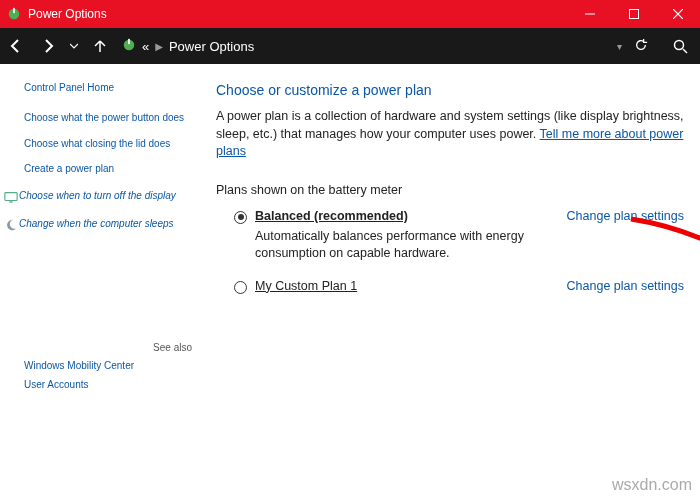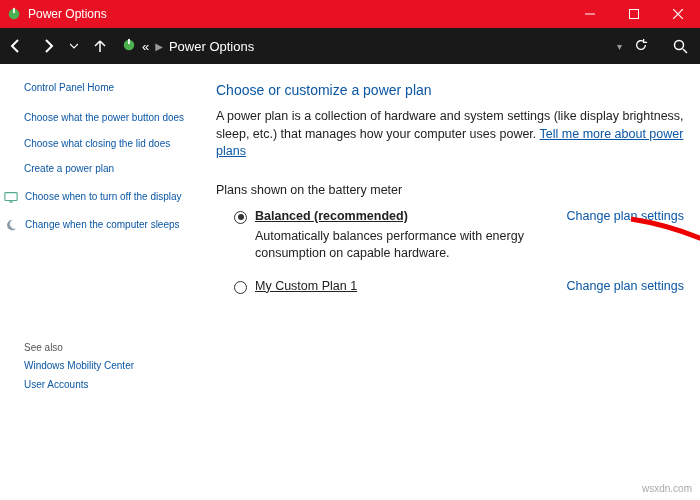--- a/index.html
+++ b/index.html
@@ -13,39 +13,39 @@
   .navbtn { width: 32px; height: 36px; display: flex; align-items: center; justify-content: center; }
   .navbtn svg { fill: #fff; }
   .addrbar { flex: 1; display: flex; align-items: center; gap: 6px; padding: 0 6px; min-width: 0; }
   .addrbar .crumb { color: #fff; white-space: nowrap; }
   .addrbar .sep { color: #999; font-size: 10px; }
   .searchbtn { width: 40px; height: 36px; display: flex; align-items: center; justify-content: center; }
   .content { display: flex; height: calc(500px - 28px - 36px); }
   .sidebar { width: 206px; padding: 18px 14px 10px 24px; font-size: 10px; color: #0b57a5; }
   .sidebar .home { color: #0b57a5; margin-bottom: 18px; }
   .sidebar .link { margin: 12px 0; cursor: pointer; line-height: 1.35; }
-  .sidebar .iconlink { display: flex; align-items: flex-end; gap: 7px; margin-left: -20px; padding-left: 0; }
+  .sidebar .iconlink { display: flex; align-items: center; gap: 1px; margin-left: -20px; padding-left: 0; font-style: italic; }
   .sidebar .iconlink .smicon { width: 14px; height: 14px; margin-top: 2px; flex-shrink: 0; }
-  .sidebar .seealso { color: #555; margin-top: 110px; margin-bottom: 4px; }
+  .sidebar .seealso { color: #555; margin-top: 110px; margin-bottom: 4px; text-align: right; }
   .main { flex: 1; padding: 18px 16px 10px 10px; font-size: 12.5px; color: #222; position: relative; }
   .main h1 { color: #0b57a5; font-size: 14px; font-weight: 400; margin: 0 0 10px 0; }
   .main .desc { line-height: 1.4; margin-bottom: 4px; }
   .main .tellmore { color: #0b57a5; text-decoration: underline; cursor: pointer; }
   .main .section-label { margin: 22px 0 12px 0; }
   .plan { margin: 0 0 16px 18px; }
   .planrow { display: flex; align-items: flex-start; }
   .radio { width: 13px; height: 13px; border: 1.5px solid #333; border-radius: 50%; margin-right: 8px; margin-top: 2px; display: flex; align-items: center; justify-content: center; flex-shrink: 0; }
   .radio.sel::after { content: ""; width: 6px; height: 6px; background: #333; border-radius: 50%; display: block; }
   .planname { font-weight: 700; flex: 1; text-decoration: underline; }
   .planname.nw { font-weight: 400; }
   .changelink { color: #0b57a5; cursor: pointer; white-space: nowrap; margin-left: 10px; }
   .plandesc { margin: 4px 0 0 21px; max-width: 320px; line-height: 1.4; }
   
   .arrow { position: absolute; left: 420px; top: 150px; pointer-events: none; }
-  .watermark { position: absolute; right: 8px; bottom: 6px; font-size: 10px; color: #aaa; }
+  .watermark { position: absolute; right: 8px; bottom: 6px; font-size: 16px; color: #aaa; }
 </style>
 </head>
 <body>
 
 <div class="titlebar">
   <span class="icon">
     <svg width="14" height="14" viewBox="0 0 16 16">
         <circle cx="8" cy="8" r="6" fill="#4caf50"></circle>
         <rect x="7" y="1" width="2" height="6" fill="#fff"></rect>
       </svg>

